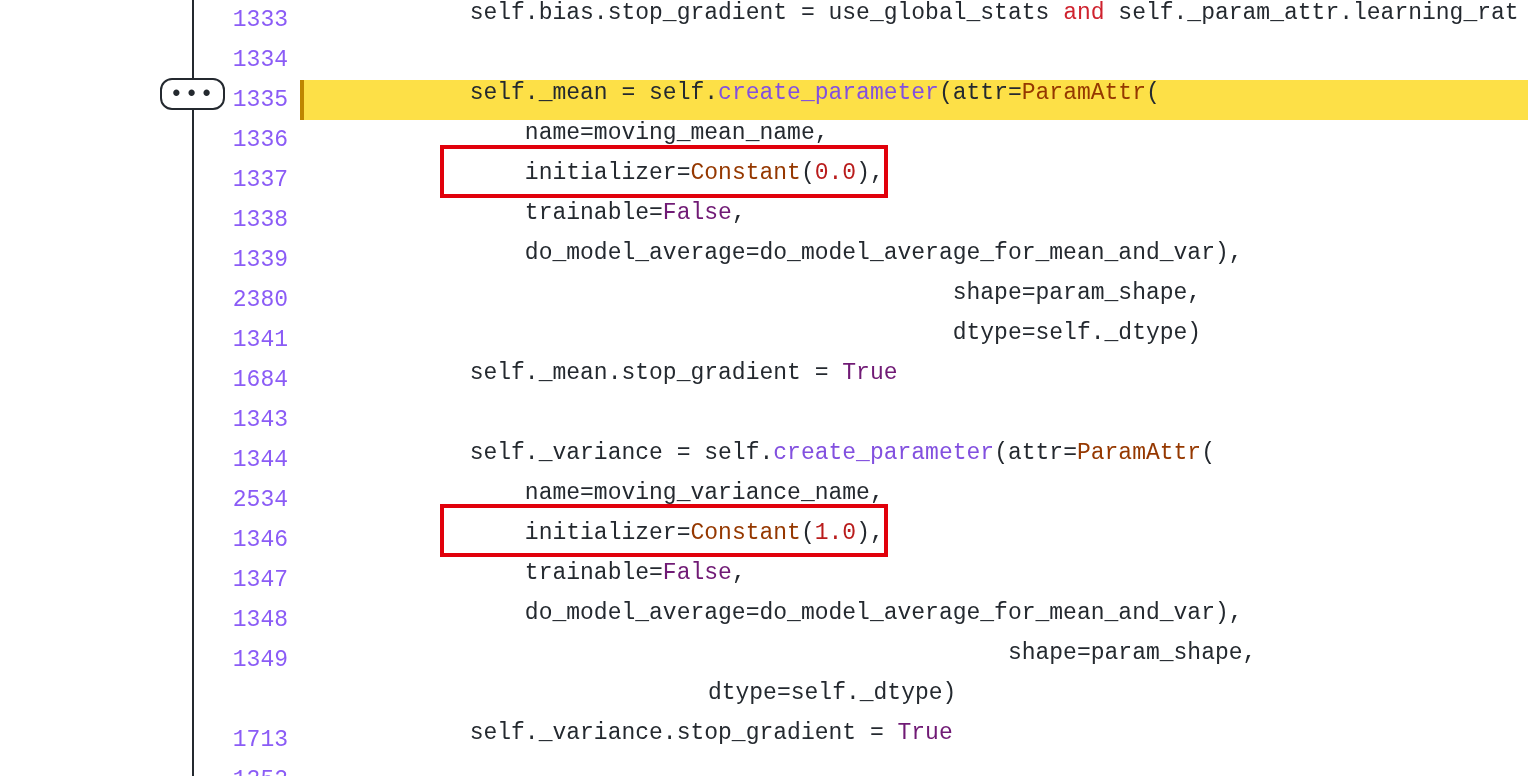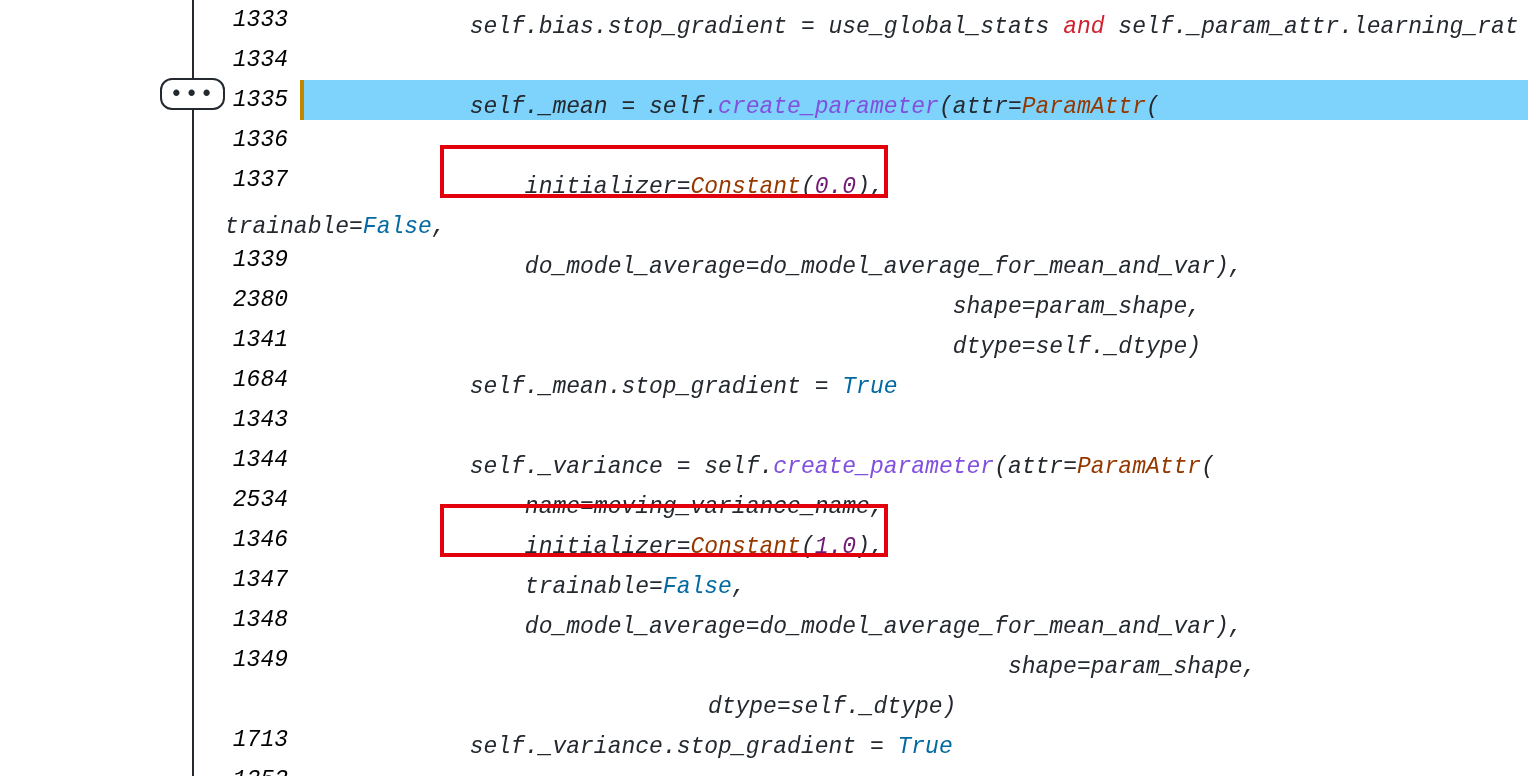--- a/index.html
+++ b/index.html
@@ -27,43 +27,41 @@
   }
   .row {
     display: flex;
     align-items: stretch;
     height: 40px;
     position: relative;
   }
   .gutter {
     width: 300px;
     flex: 0 0 300px;
-    color: #000000;
+    color: #8b5cf6;
     text-align: center;
     padding-right: 12px;
     display: flex;
     align-items: center;
     justify-content: flex-end;
     user-select: none;
     position: relative;
     z-index: 1;
-    font-style: italic;
   }
   .code {
     flex: 1;
     white-space: pre;
     display: flex;
-    align-items: flex-end;
+    align-items: flex-start;
     overflow: hidden;
     padding-left: 4px;
     position: relative;
     z-index: 1;
-    font-style: italic;
   }
-  .row.hl .code { background: #7dd3fc; }
+  .row.hl .code { background: #fde047; }
   .row.hl .marker {
     position: absolute;
     left: 300px;
     top: 0;
     bottom: 0;
     width: 4px;
     background: #bf8700;
     z-index: 2;
   }
   .ellipsis-btn {
@@ -88,24 +86,24 @@
     position: absolute;
     border: 4px solid #e1000b;
     z-index: 3;
     pointer-events: none;
   }
   .redbox.b1 { left: 440px; top: 145px; width: 448px; height: 53px; }
   .redbox.b2 { left: 440px; top: 504px; width: 448px; height: 53px; }
 
   
   .tk-kw  { color: #cf222e; }  
-  .tk-num { color: #701a75; }
+  .tk-num { color: #b91c1c; }
   .tk-fn  { color: #8250df; }
   .tk-cls { color: #953800; }
-  .tk-const { color: #0369a1; }
+  .tk-const { color: #701a75; }
 </style>
 </head>
 <body>
 
 <div class="code-viewer">
   <div class="vline"></div>
   <div class="ellipsis-btn">•••</div>
   <div class="redbox b1"></div>
   <div class="redbox b2"></div>
   <div id="rows">
@@ -117,26 +115,28 @@
         <div class="gutter">1334</div>
         <div class="code"><span><span></span></span></div>
       </div>
       <div class="row hl">
         <div class="marker"></div>
         <div class="gutter">1335</div>
         <div class="code"><span><span>            self._mean = self.</span><span class="tk-fn">create_parameter</span><span>(attr=</span><span class="tk-cls">ParamAttr</span><span>(</span></span></div>
       </div>
       <div class="row">
         <div class="gutter">1336</div>
+        <div class="code"><span><span>                name=moving_mean_name,</span></span></div>
       </div>
       <div class="row">
         <div class="gutter">1337</div>
         <div class="code"><span><span>                initializer=</span><span class="tk-cls">Constant</span><span>(</span><span class="tk-num">0.0</span><span>),</span></span></div>
       </div>
       <div class="row">
+        <div class="gutter">1338</div>
         <div class="code"><span><span>                trainable=</span><span class="tk-const">False</span><span>,</span></span></div>
       </div>
       <div class="row">
         <div class="gutter">1339</div>
         <div class="code"><span><span>                do_model_average=do_model_average_for_mean_and_var),</span></span></div>
       </div>
       <div class="row">
         <div class="gutter">2380</div>
         <div class="code"><span><span>                                               shape=param_shape,</span></span></div>
       </div>

